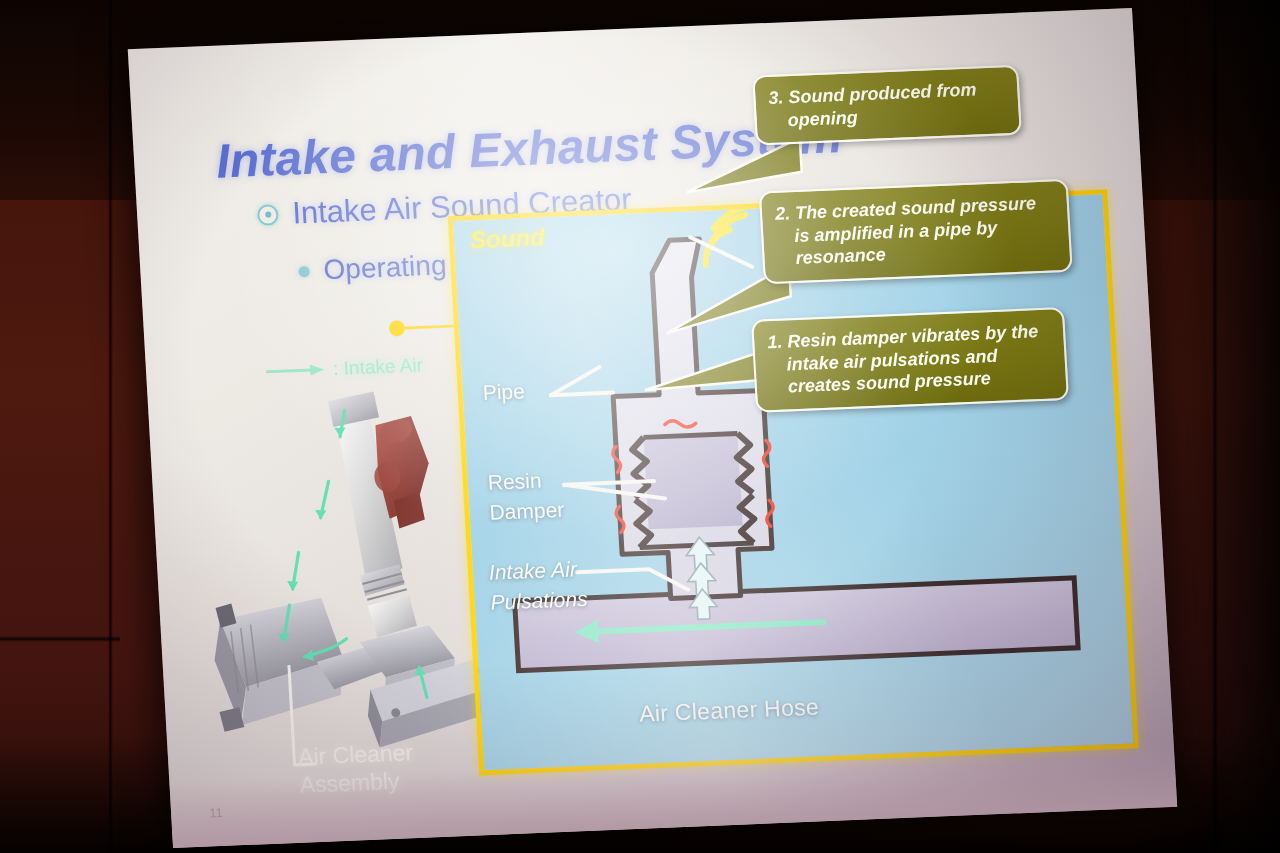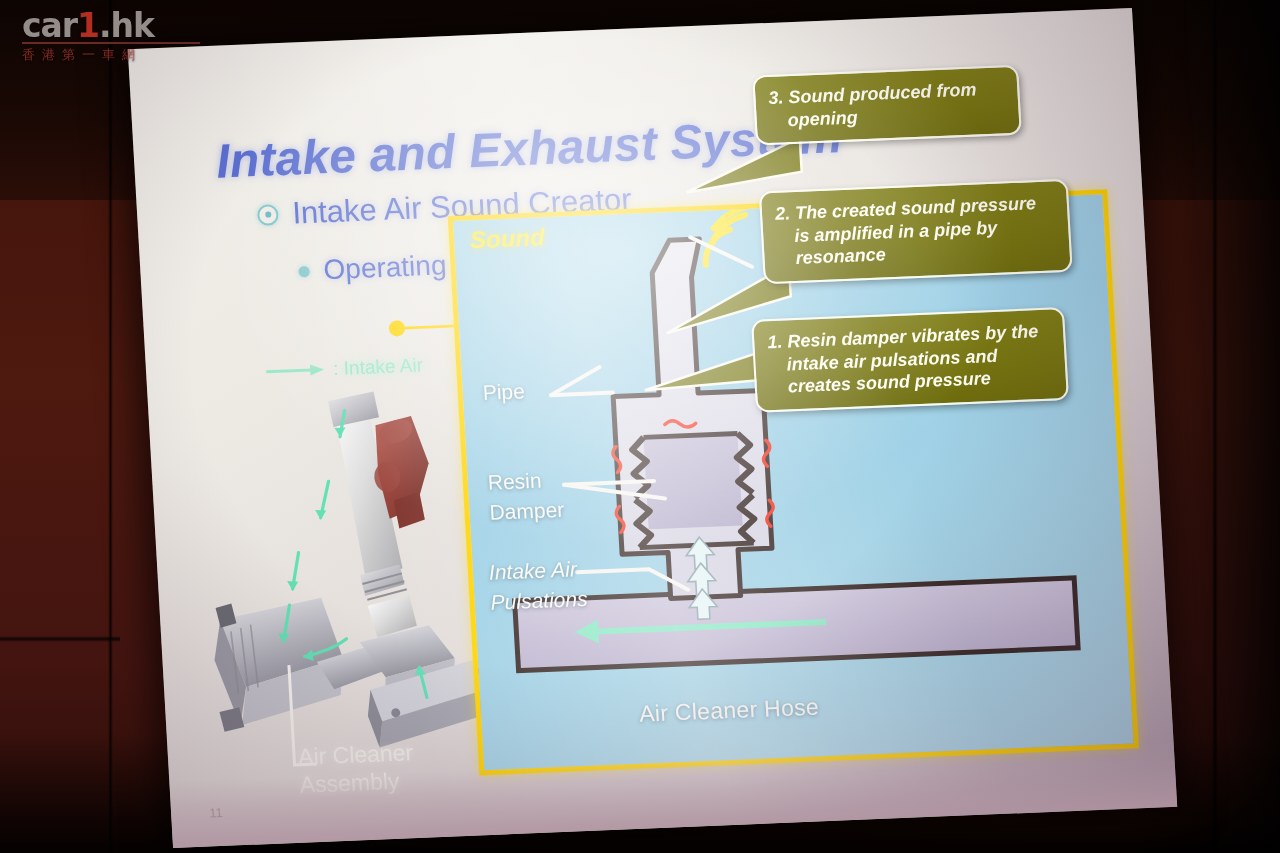--- a/index.html
+++ b/index.html
@@ -393,19 +393,14 @@
         <div class="page-mark">11</div>
       </div>
 
       <div class="hotspot"></div>
       <div class="screen-sheen"></div>
       <div class="vignette"></div>
       <div class="screen-bottom-band"></div>
     </div>
   </div>
 
-  <div class="watermark">
-    <div class="wm-main"><span>car</span><span class="one">1</span><span>.hk</span></div>
-    <div class="wm-rule"></div>
-    <div class="wm-sub">香港第一車網</div>
-  </div>
 
 </div>
 
 </body></html>

